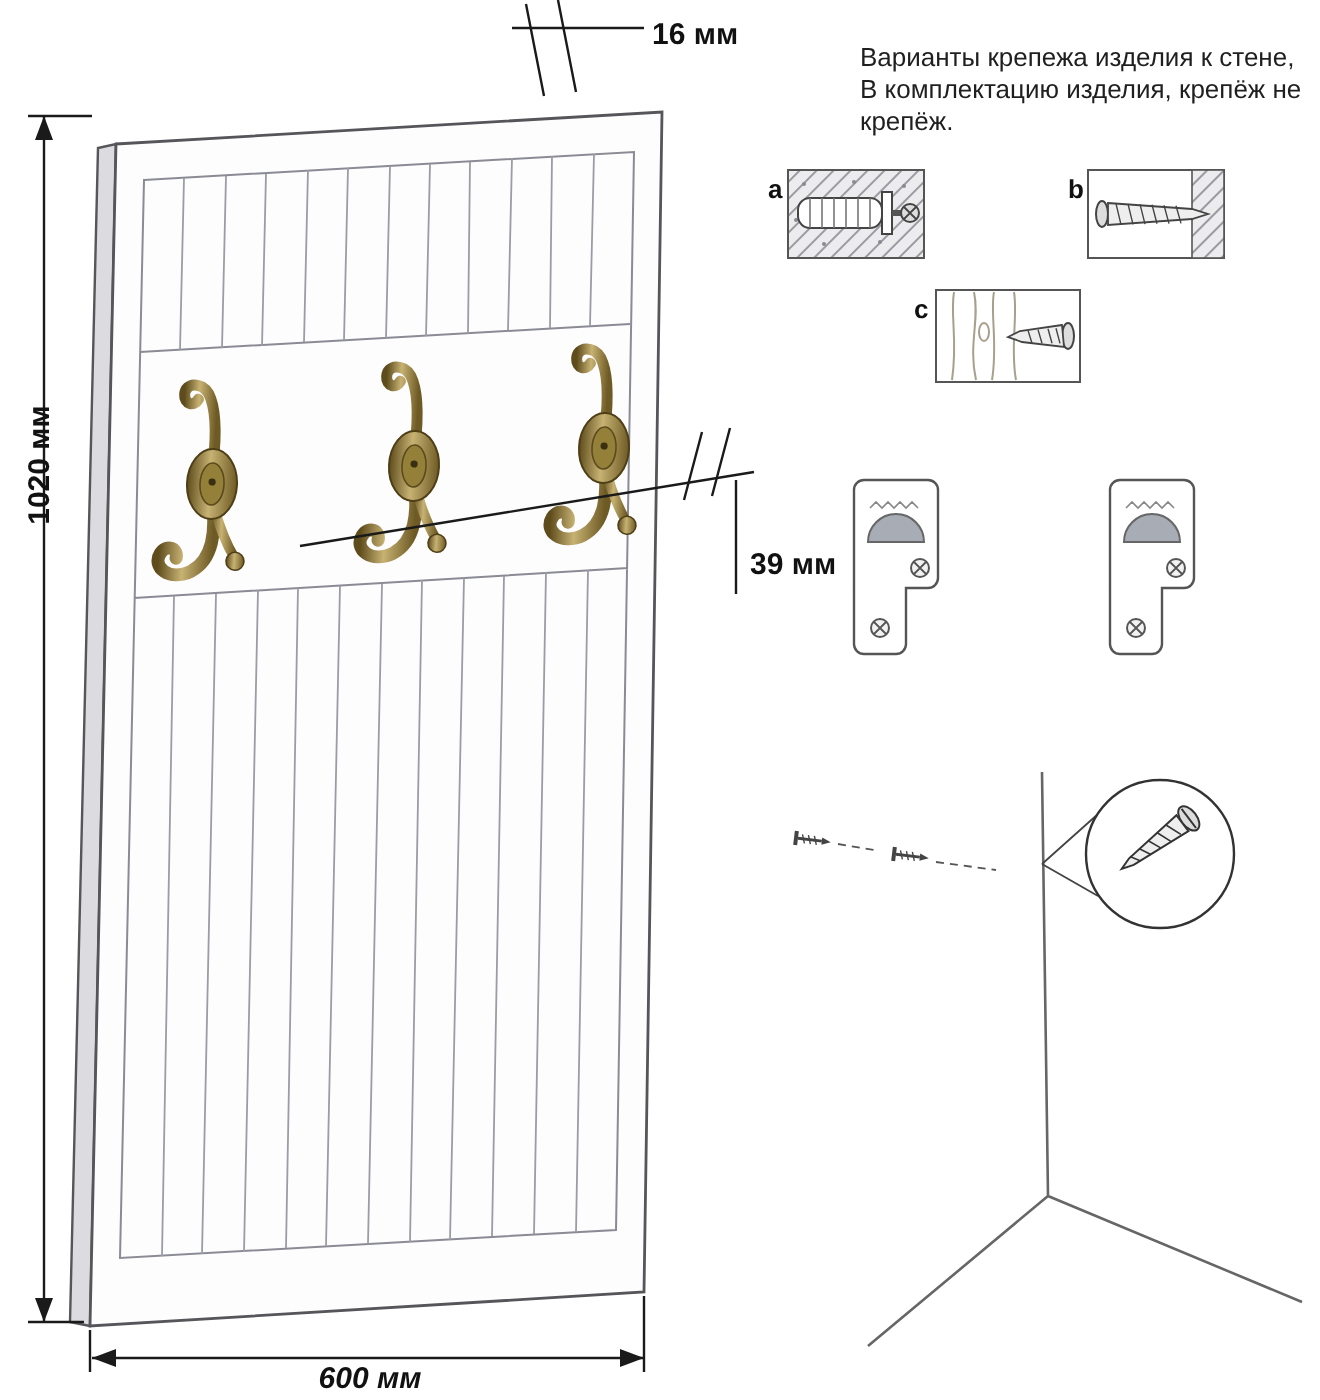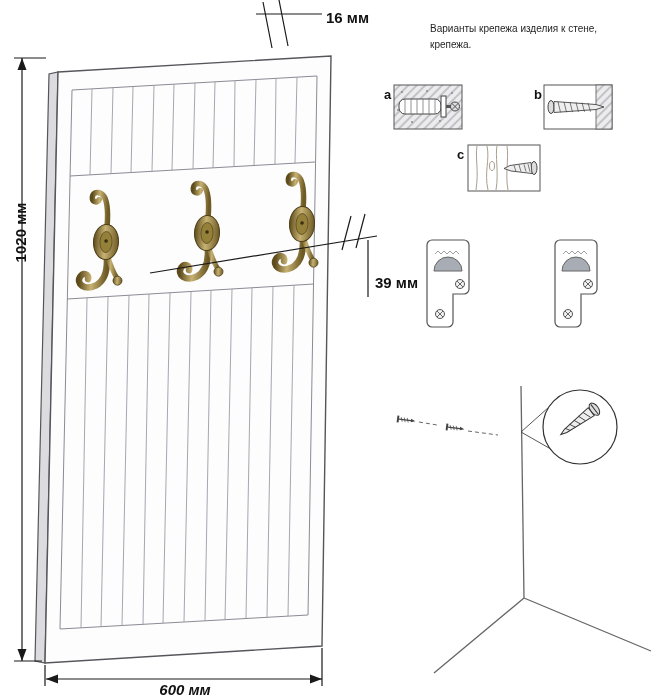--- a/index.html
+++ b/index.html
@@ -2,21 +2,21 @@
 <html><head>
 <meta charset="utf-8">
 <style>
   html,body{margin:0;padding:0;background:#ffffff;}
   .canvas{position:relative;width:660px;height:700px;background:#ffffff;
           font-family:"Liberation Sans",sans-serif;color:#1f1f1f;overflow:hidden;}
   .canvas svg{position:absolute;left:0;top:0;}
   .dim-label{position:absolute;font-weight:bold;font-size:15px;white-space:nowrap;color:#111;}
   .dim-label.vertical{width:80px;text-align:center;transform:rotate(-90deg);}
   .dim-label.centered{width:100px;text-align:center;font-style:italic;}
-  .note{position:absolute;left:430px;top:21px;width:230px;font-size:10px;line-height:16px;color:#1f1f1f;}
+  .note{position:absolute;left:430px;top:21px;width:230px;font-size:13px;line-height:16px;color:#1f1f1f;}
   .letter{position:absolute;font-weight:bold;font-size:13px;color:#111;}
 </style>
 </head>
 <body>
 
 <div class="canvas">
 
   <svg width="660" height="700" viewBox="0 0 660 700">
     <defs>
       <linearGradient id="brassV" x1="0" y1="0" x2="1" y2="0">
@@ -156,19 +156,20 @@
   <div class="dim-label" style="left:326px;top:9px;">16 мм</div>
 
   <div class="dim-label vertical" style="left:-20px;top:224px;">1020 мм</div>
 
   <div class="dim-label centered" style="left:135px;top:681px;">600 мм</div>
 
   <div class="dim-label" style="left:375px;top:274px;">39 мм</div>
 
   <div class="note">
     <div>Варианты крепежа изделия к стене,</div>
-    <div>крепежа.</div>
+    <div>В комплектацию изделия, крепёж не</div>
+    <div>крепёж.</div>
   </div>
 
   <div class="letter" style="left:384px;top:87px;">a</div>
   <div class="letter" style="left:534px;top:87px;">b</div>
   <div class="letter" style="left:457px;top:147px;">c</div>
 </div>
 
 </body></html>

